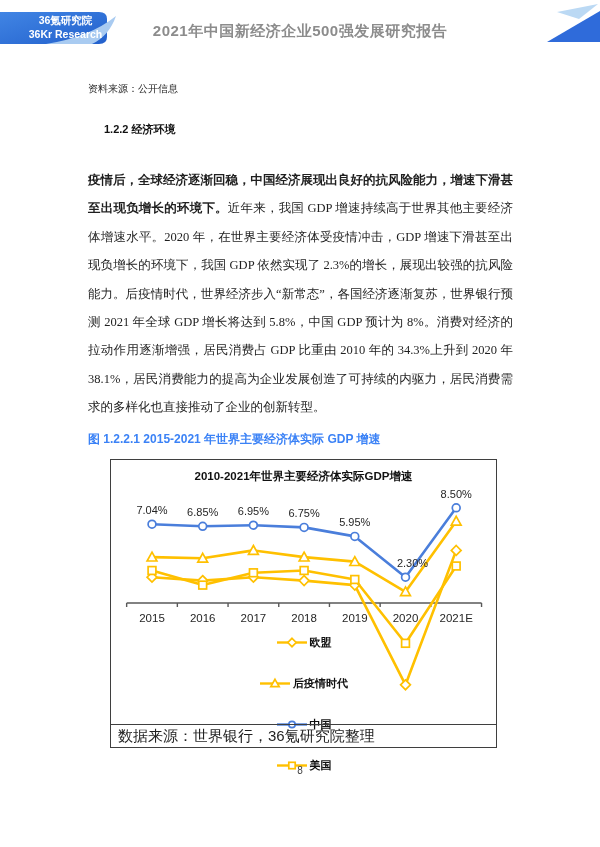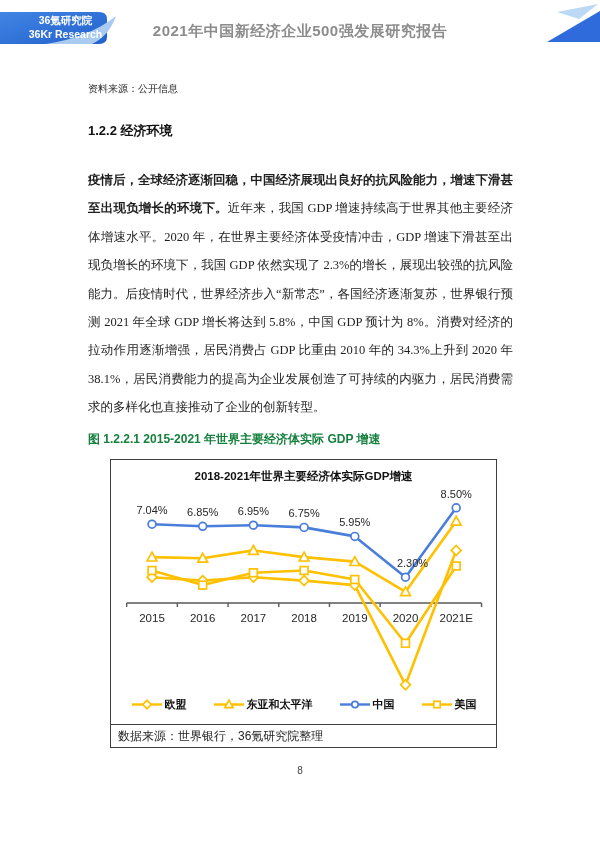--- a/index.html
+++ b/index.html
@@ -15,47 +15,47 @@
     position:absolute; left:0; top:13px; width:106px; text-align:center;
     color:#ffffff; font-size:10.5px; line-height:14px; font-weight:bold;padding-left:25px;
   }
   #hdr-title {
     position:absolute; left:90px; right:90px; top:22px; text-align:center;
     color:#8c8c8c; font-size:15px; font-weight:bold; letter-spacing:.5px;
   }
   #hdr-corner { position:absolute; right:0; top:0; width:66px; height:50px; }
   
   #source-note { position:absolute; left:88px; top:82px; font-size:10px; color:#262626; }
-  #section-heading { position:absolute; left:88px; top:122px; font-size:13px; font-weight:bold; color:#111; }
+  #section-heading { position:absolute; left:104px; top:122px; font-size:11px; font-weight:bold; color:#111; }
   #paragraph {
     position:absolute; left:88px; top:166px; width:425px;
     font-size:12.5px; line-height:28.4px; text-align:justify;
     font-family:"Liberation Serif", serif; color:#1f1f1f;
   }
   #paragraph .lead { font-family:"Liberation Sans", sans-serif; font-weight:bold; }
-  #figure-caption { position:absolute; left:88px; top:431px; font-size:12px; font-weight:bold; color:#15803d; }
+  #figure-caption { position:absolute; left:88px; top:431px; font-size:12px; font-weight:bold; color:#3b82f6; }
   
   #chart-box {
     position:absolute; left:110px; top:459px; width:387px; height:289px;
     border:1px solid #3f3f3f; background:#ffffff;
   }
   #chart-title {
     position:absolute; left:0; top:9px; width:100%; text-align:center;
     font-size:11.5px; font-weight:bold; color:#111;
   }
   #chart-svg { position:absolute; left:0; top:28px; }
   #chart-legend {
     position:absolute; left:0; top:233px; width:100%; height:22px;
-    display:flex; justify-content:center; align-items:center; gap:26px;
+    display:flex; justify-content:center; align-items:center; gap:26px;flex-direction:column;
   }
   .legend-item { display:flex; align-items:center; gap:2px; }
   .legend-item span { font-size:11px; font-weight:bold; color:#111; }
   #chart-source {
     position:absolute; left:0; bottom:0; width:100%; height:23px;
-    border-top:1px solid #3f3f3f; font-size:12px; color:#1f1f1f;
+    border-top:1px solid #3f3f3f; font-size:15px; color:#1f1f1f;
     line-height:22px; padding-left:7px;
   }
   
   #page-number { position:absolute; left:0; top:765px; width:100%; text-align:center; font-size:10px; color:#404040; }
 </style>
 </head>
 <body>
 
 <div id="page">
 
@@ -78,21 +78,21 @@
     <polygon points="23,12 64,4 45,19" fill="#bbd9f4"></polygon>
     <polygon points="13,42 66,11 66,42" fill="#2f6bda"></polygon>
   </svg>
 
   <div id="source-note">资料来源：公开信息</div>
   <div id="section-heading">1.2.2 经济环境</div>
   <p id="paragraph"><span class="lead">疫情后，全球经济逐渐回稳，中国经济展现出良好的抗风险能力，增速下滑甚至出现负增长的环境下。</span><span>近年来，我国 GDP 增速持续高于世界其他主要经济体增速水平。2020 年，在世界主要经济体受疫情冲击，GDP 增速下滑甚至出现负增长的环境下，我国 GDP 依然实现了 2.3%的增长，展现出较强的抗风险能力。后疫情时代，世界经济步入“新常态”，各国经济逐渐复苏，世界银行预测 2021 年全球 GDP 增长将达到 5.8%，中国 GDP 预计为 8%。消费对经济的拉动作用逐渐增强，居民消费占 GDP 比重由 2010 年的 34.3%上升到 2020 年 38.1%，居民消费能力的提高为企业发展创造了可持续的内驱力，居民消费需求的多样化也直接推动了企业的创新转型。</span></p>
   <div id="figure-caption">图 1.2.2.1 2015-2021 年世界主要经济体实际 GDP 增速</div>
 
   <div id="chart-box">
-    <div id="chart-title">2018-2021年世界主要经济体实际GDP增速</div>
+    <div id="chart-title">2010-2021年世界主要经济体实际GDP增速</div>
     <svg id="chart-svg" width="385" height="203" viewBox="0 0 385 203">
         <line x1="15.649999999999999" y1="115" x2="370.55000000000007" y2="115" stroke="#595959" stroke-width="1.6"></line>
         <line x1="15.649999999999999" y1="115" x2="15.649999999999999" y2="119" stroke="#595959" stroke-width="1.4"></line>
         <line x1="66.35" y1="115" x2="66.35" y2="119" stroke="#595959" stroke-width="1.4"></line>
         <line x1="117.05000000000001" y1="115" x2="117.05000000000001" y2="119" stroke="#595959" stroke-width="1.4"></line>
         <line x1="167.75000000000003" y1="115" x2="167.75000000000003" y2="119" stroke="#595959" stroke-width="1.4"></line>
         <line x1="218.45000000000002" y1="115" x2="218.45000000000002" y2="119" stroke="#595959" stroke-width="1.4"></line>
         <line x1="269.15" y1="115" x2="269.15" y2="119" stroke="#595959" stroke-width="1.4"></line>
         <line x1="319.85" y1="115" x2="319.85" y2="119" stroke="#595959" stroke-width="1.4"></line>
         <line x1="370.55" y1="115" x2="370.55" y2="119" stroke="#595959" stroke-width="1.4"></line>
@@ -161,21 +161,21 @@
           </svg>
           <span>欧盟</span>
         </div>
         <div class="legend-item">
           <svg width="32" height="13">
             <line x1="1" y1="6.5" x2="31" y2="6.5" stroke="#FFC000" stroke-width="2.4"></line>
             <g>
               <polygon fill="#fff" stroke="#FFC000" stroke-width="1.7" points="16,2.3 20.2,9.7 11.8,9.7"></polygon>
             </g>
           </svg>
-          <span>东亚和太平洋</span>
+          <span>后疫情时代</span>
         </div>
         <div class="legend-item">
           <svg width="32" height="13">
             <line x1="1" y1="6.5" x2="31" y2="6.5" stroke="#4A7EDB" stroke-width="2.4"></line>
             <g>
               <circle fill="#fff" stroke="#4A7EDB" stroke-width="1.7" cx="16" cy="6.5" r="3.2"></circle>
             </g>
           </svg>
           <span>中国</span>
         </div>

